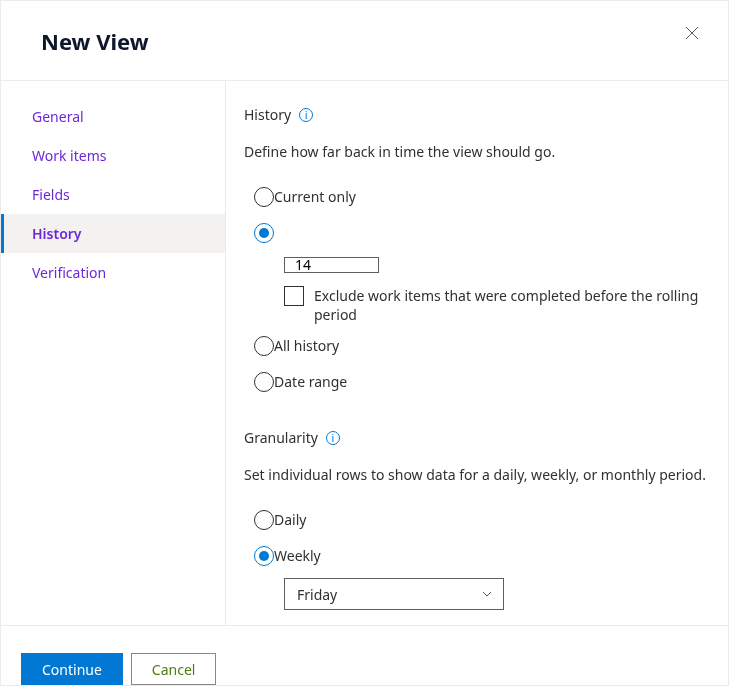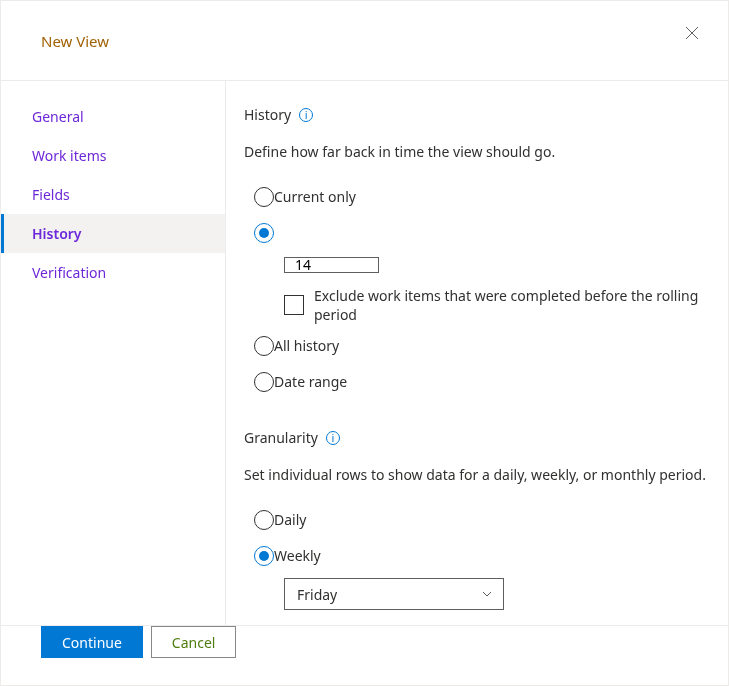--- a/index.html
+++ b/index.html
@@ -20,23 +20,23 @@
     }
     .header {
       height: 80px;
       border-bottom: 1px solid #edebe9;
       display: flex;
       align-items: center;
       padding: 0 40px;
       position: relative;
     }
     .header-title {
-      font-size: 15px;
-      font-weight: 400;
-      color: #a16207;
+      font-size: 22px;
+      font-weight: 700;
+      color: #0f172a;
     }
     .close-btn {
       position: absolute;
       top: 16px;
       right: 20px;
       width: 32px;
       height: 32px;
       display: flex;
       align-items: center;
       justify-content: center;
@@ -127,21 +127,21 @@
     .num-input {
       width: 95px;
       height: 16px;
       border: 1px solid #605e5c;
       padding: 0 10px;
       font-family: inherit;
       font-size: 14px;
     }
     .check-row {
       display: flex;
-      align-items: center;
+      align-items: flex-start;
       gap: 10px;
       margin-top: 12px;
     }
     .checkbox {
       width: 20px;
       height: 20px;
       border: 1px solid #323130;
       flex-shrink: 0;
     }
     .select-wrap {
@@ -155,22 +155,22 @@
       cursor: pointer;
     }
     .chevron {
       color: #605e5c;
     }
     .section-gap { height: 28px; }
     .footer {
       height: 60px;
       border-top: 1px solid #edebe9;
       display: flex;
-      align-items: flex-start;
-      padding: 0 40px;
+      align-items: flex-end;
+      padding: 0 20px;
       gap: 8px;
     }
     .btn {
       height: 32px;
       padding: 0 20px;
       font-family: inherit;
       font-size: 14px;
       border: 1px solid transparent;
       cursor: pointer;
       min-width: 80px;

